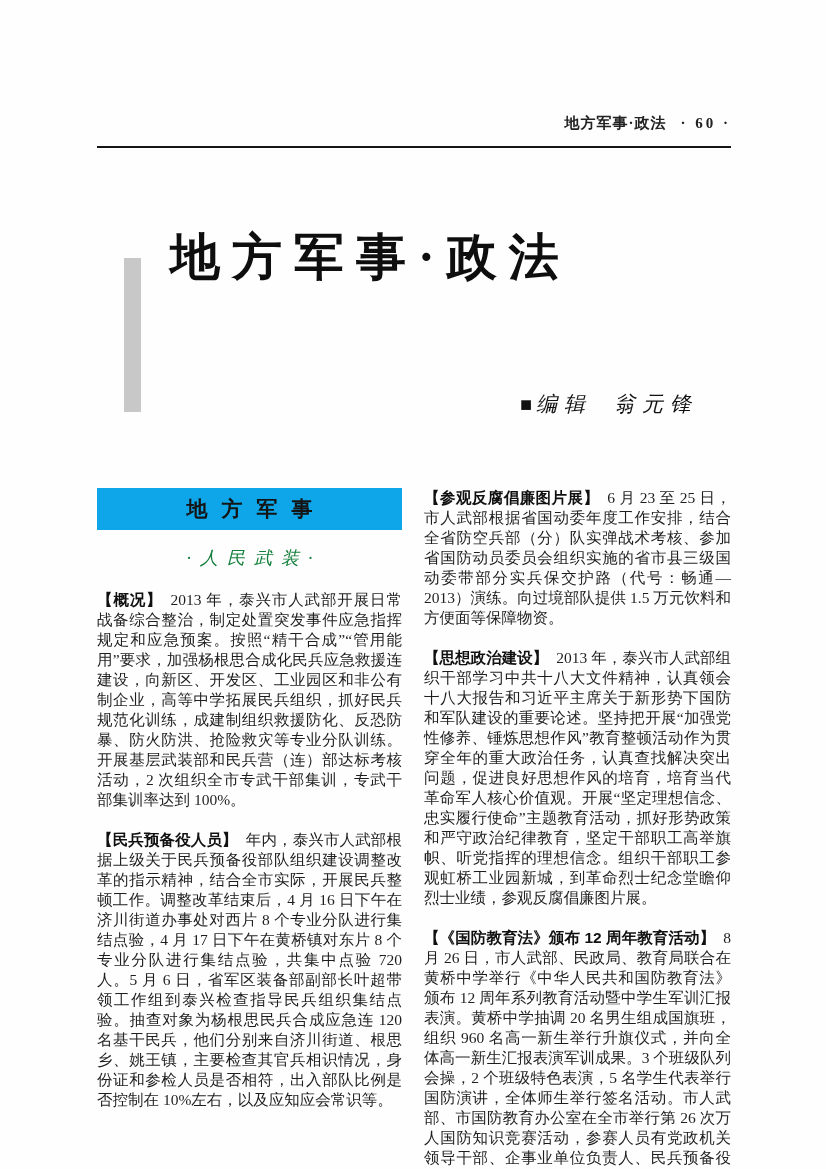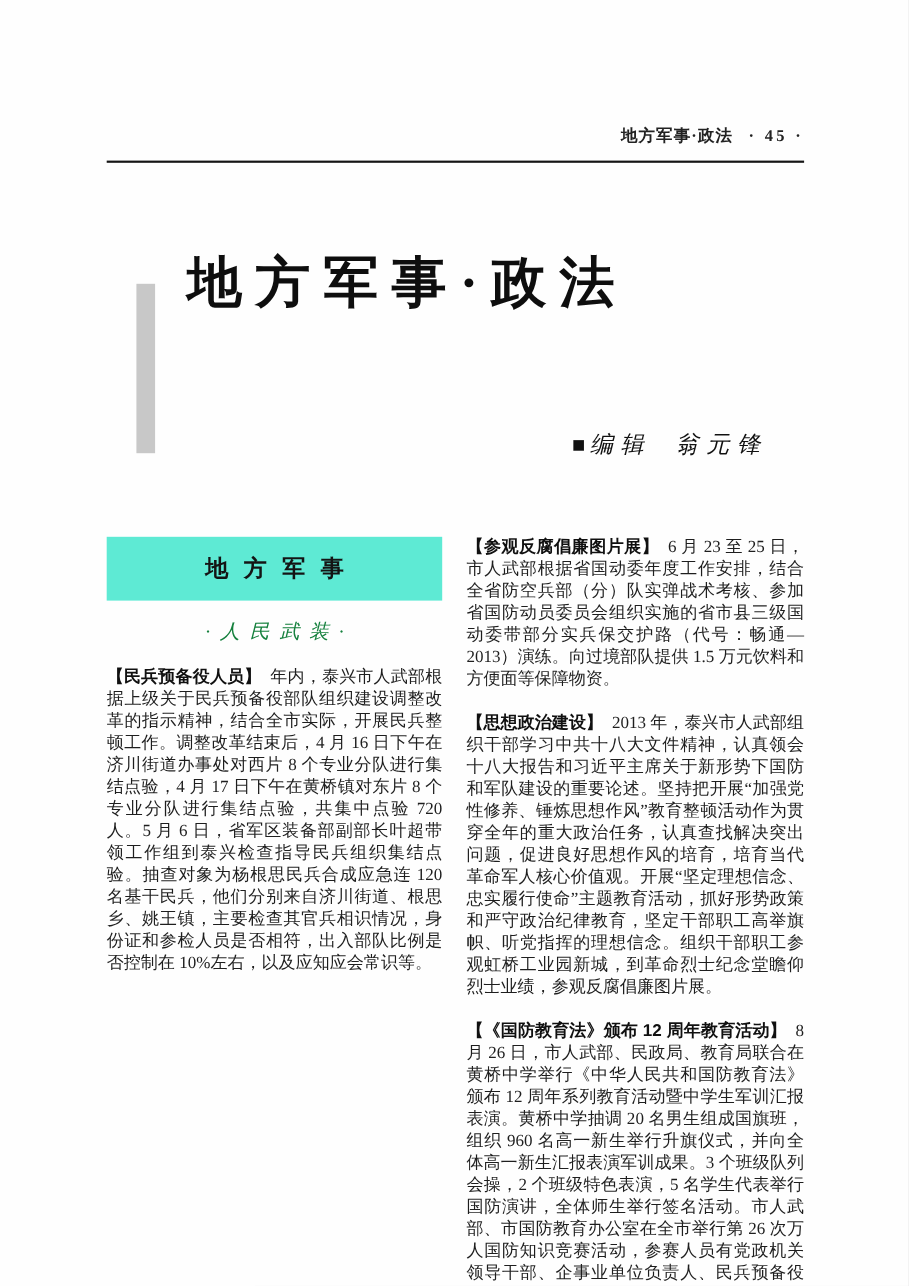--- a/index.html
+++ b/index.html
@@ -53,22 +53,22 @@
     white-space: nowrap;
   }
   .editor-marker { font-style: normal; font-size: 20px; margin-right: 4px; }
   .editor-label { font-style: italic; letter-spacing: 7px; margin-right: 22px; text-align: center; }
   .editor-name  { font-style: italic; letter-spacing: 7px; text-align: center; }
   
   .col { position: absolute; top: 488px; }
   .col-left  { left: 97px;  width: 305px; }
   .col-right { left: 424px; width: 307px; }
   .section-box {
-    height: 58px;
-    background: #5eead4;
+    height: 42px;
+    background: #0ea5e9;
     display: flex; align-items: center; justify-content: center;
     font-family: "Liberation Sans", sans-serif;
     font-weight: bold;
     font-size: 21px;
     letter-spacing: 14px;
     padding-left: 14px;
     color: #141414;
   }
   .subsection {
     margin: 16px 0 20px 0;
@@ -94,38 +94,41 @@
     color: #101010;
     margin-right: 8px;
   }
 </style>
 </head>
 <body>
 
 <div class="page">
 
   <header class="running-header">
-    <span class="running-title">地方军事·政法</span><span class="page-number">· 45 ·</span>
+    <span class="running-title">地方军事·政法</span><span class="page-number">· 60 ·</span>
   </header>
 
   <div class="header-rule"></div>
 
   <div class="title-bar"></div>
   <h1 class="page-title">地方军事·政法</h1>
 
   <div class="editor-line">
     <span class="editor-marker">■</span><span class="editor-label">编辑</span><span class="editor-name">翁元锋</span>
   </div>
 
   <section class="col col-left">
     <div class="section-box">
       <span>地方军事</span>
     </div>
     <div class="subsection">·人民武装·</div>
 
+    <p class="para">
+      <span class="plabel">【概况】</span><span class="ptext">2013 年，泰兴市人武部开展日常战备综合整治，制定处置突发事件应急指挥规定和应急预案。按照“精干合成”“管用能用”要求，加强杨根思合成化民兵应急救援连建设，向新区、开发区、工业园区和非公有制企业，高等中学拓展民兵组织，抓好民兵规范化训练，成建制组织救援防化、反恐防暴、防火防洪、抢险救灾等专业分队训练。开展基层武装部和民兵营（连）部达标考核活动，2 次组织全市专武干部集训，专武干部集训率达到 100%。</span>
+    </p>
 
     <p class="para">
       <span class="plabel">【民兵预备役人员】</span><span class="ptext">年内，泰兴市人武部根据上级关于民兵预备役部队组织建设调整改革的指示精神，结合全市实际，开展民兵整顿工作。调整改革结束后，4 月 16 日下午在济川街道办事处对西片 8 个专业分队进行集结点验，4 月 17 日下午在黄桥镇对东片 8 个专业分队进行集结点验，共集中点验 720 人。5 月 6 日，省军区装备部副部长叶超带领工作组到泰兴检查指导民兵组织集结点验。抽查对象为杨根思民兵合成应急连 120 名基干民兵，他们分别来自济川街道、根思乡、姚王镇，主要检查其官兵相识情况，身份证和参检人员是否相符，出入部队比例是否控制在 10%左右，以及应知应会常识等。</span>
     </p>
   </section>
 
   <section class="col col-right">
     <p class="para">
       <span class="plabel">【参观反腐倡廉图片展】</span><span class="ptext">6 月 23 至 25 日，市人武部根据省国动委年度工作安排，结合全省防空兵部（分）队实弹战术考核、参加省国防动员委员会组织实施的省市县三级国动委带部分实兵保交护路（代号：畅通—2013）演练。向过境部队提供 1.5 万元饮料和方便面等保障物资。</span>
     </p>

